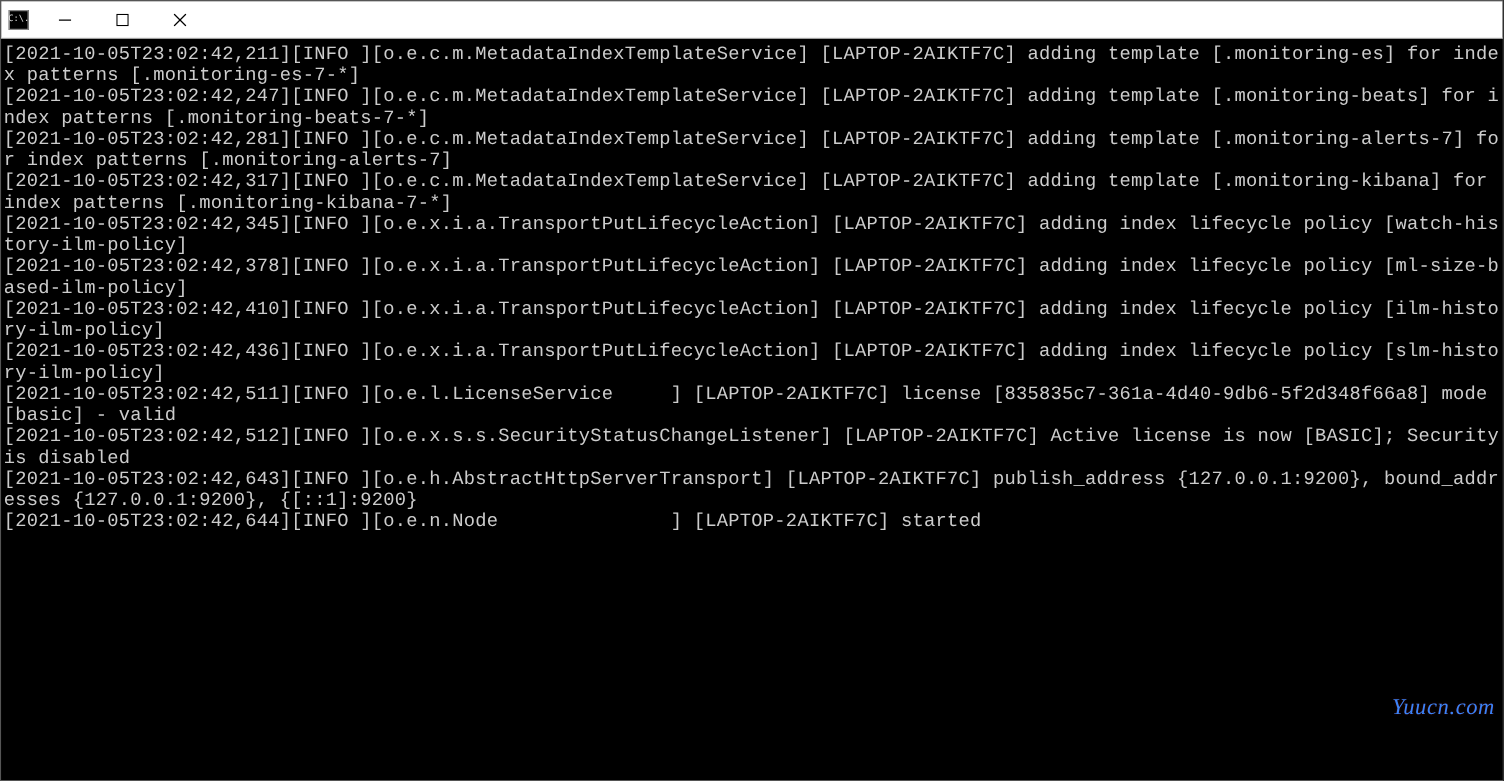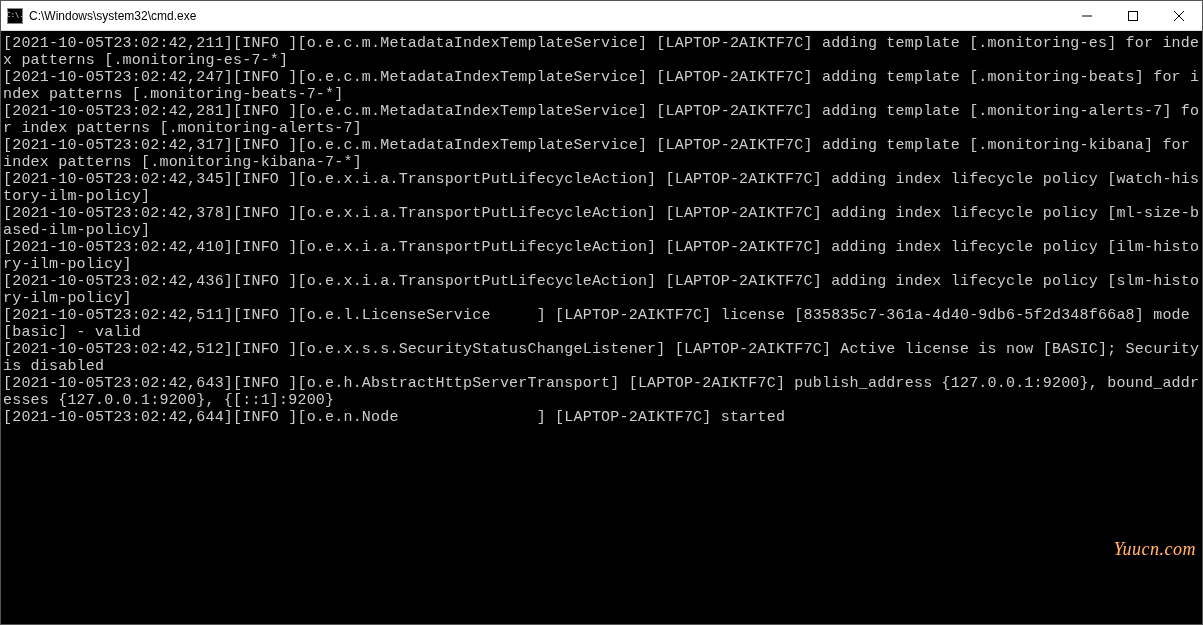--- a/index.html
+++ b/index.html
@@ -6,32 +6,31 @@
   html, body { width: 1203px; height: 625px; overflow: hidden; font-family: "Segoe UI", Tahoma, sans-serif; background: #000; }
   .window { width: 1203px; height: 625px; display: flex; flex-direction: column; border: 1px solid #555; background: #000; position: relative; }
   .titlebar { height: 30px; background: #fff; display: flex; align-items: center; padding-left: 6px; border-bottom: 1px solid #ddd; }
   .titlebar .app-icon { width: 16px; height: 16px; background: #000; border: 1px solid #888; margin-right: 6px; display:flex; align-items:center; justify-content:center; }
   .titlebar .app-icon span { font-size: 7px; color:#ddd; font-family: Consolas, monospace; line-height:1; }
   .titlebar .title { font-size: 12px; color: #000; flex: 1; }
   .titlebar .controls { display: flex; height: 100%; }
   .titlebar .controls .ctrl { width: 46px; display:flex; align-items:center; justify-content:center; font-size: 13px; color:#000; }
   .titlebar .controls .ctrl svg { stroke:#000; stroke-width:1; fill:none; }
   .console { flex: 1; background: #000; color: #ccc; font-family: "SimSun","NSimSun",Consolas,"Courier New",monospace; font-size: 15px; line-height: 17px; padding: 4px 2px; white-space: pre-wrap; word-break: break-all; position: relative; letter-spacing: 0.2px; }
-  .watermark { position: absolute; right: 6px; bottom: 64px; color: #fdba74; font-family: Georgia, "Times New Roman", serif; font-style: italic; font-size: 18px; letter-spacing: 0.5px; text-shadow: 0 0 2px rgba(200,0,0,0.3); }
+  .watermark { position: absolute; right: 6px; bottom: 48px; color: #3b82f6; font-family: Georgia, "Times New Roman", serif; font-style: italic; font-size: 18px; letter-spacing: 0.5px; text-shadow: 0 0 2px rgba(200,0,0,0.3); }
 </style>
 </head>
 <body>
 
 <div class="window">
 
   <div class="titlebar">
     <div class="app-icon">
       <span>C:\.</span>
     </div>
-    <div class="title">C:\Windows\system32\cmd.exe</div>
     <div class="controls">
       <div class="ctrl" title="Minimize">
         <svg width="10" height="10">
             <line x1="0" y1="5" x2="10" y2="5"></line>
           </svg>
       </div>
       <div class="ctrl" title="Maximize">
         <svg width="10" height="10">
             <rect x="0.5" y="0.5" width="9" height="9"></rect>
           </svg>

